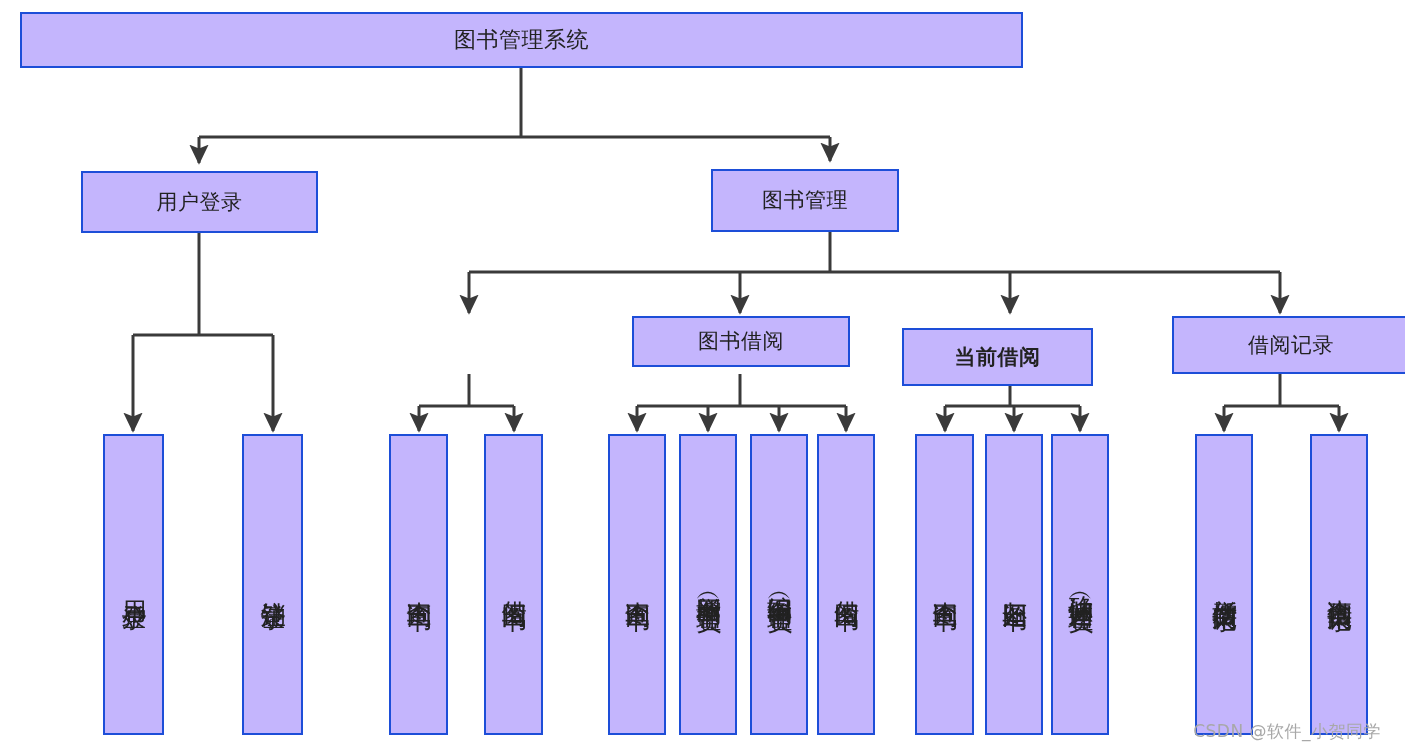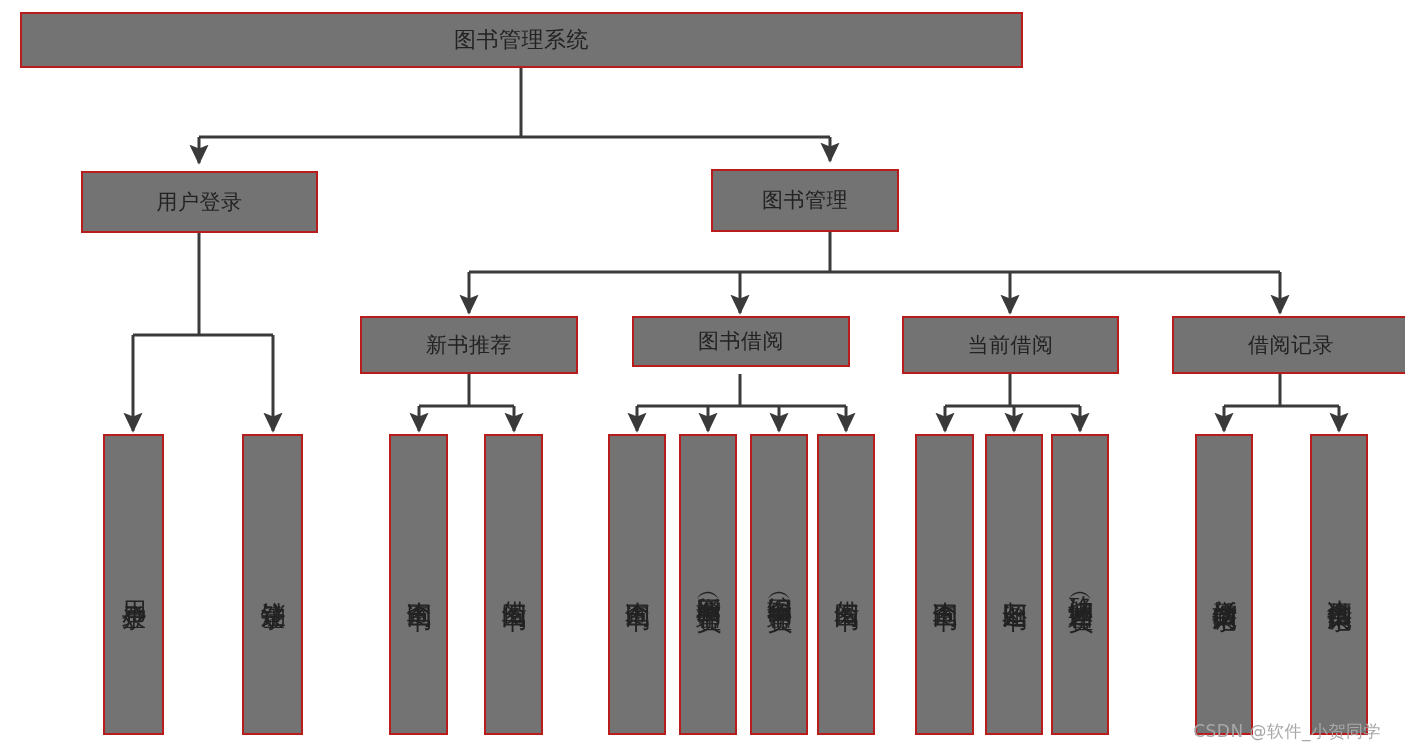--- a/index.html
+++ b/index.html
@@ -22,22 +22,22 @@
     position: absolute;
     left: 0;
     top: 0;
     width: 1405px;
     height: 747px;
     pointer-events: none;
   }
   .node {
     position: absolute;
     box-sizing: border-box;
-    background: #737373;
-    border: 2px solid #b91c1c;
+    background: #c4b5fd;
+    border: 2px solid #1d4ed8;
     display: flex;
     align-items: center;
     justify-content: center;
     color: #222222;
   }
   .node-label {
     display: block;
     text-align: center;
     line-height: 1.18;
     color: #222222;
@@ -135,27 +135,24 @@
     <span class="node-label">图书管理系统</span>
   </div>
 
   <div class="node horiz" style="left:81px; top:171px; width:237px; height:62px;">
     <span class="node-label">用户登录</span>
   </div>
   <div class="node horiz" style="left:711px; top:169px; width:188px; height:63px;">
     <span class="node-label">图书管理</span>
   </div>
 
-  <div class="node horiz" style="left:360px; top:316px; width:218px; height:58px;">
-    <span class="node-label">新书推荐</span>
-  </div>
   <div class="node horiz" style="left:632px; top:316px; width:218px; height:51px;">
     <span class="node-label">图书借阅</span>
   </div>
-  <div class="node horiz" style="left:902px; top:316px; width:217px; height:58px;">
+  <div class="node horiz" style="left:902px; top:328px; width:191px; height:58px;font-weight:bold;">
     <span class="node-label">当前借阅</span>
   </div>
   <div class="node horiz" style="left:1172px; top:316px; width:238px; height:58px;">
     <span class="node-label">借阅记录</span>
   </div>
 
   <div class="node vert" style="left:103px; top:434px; width:61px; height:301px;">
     <span class="node-label">用户登录</span>
   </div>
   <div class="node vert" style="left:242px; top:434px; width:61px; height:301px;">

